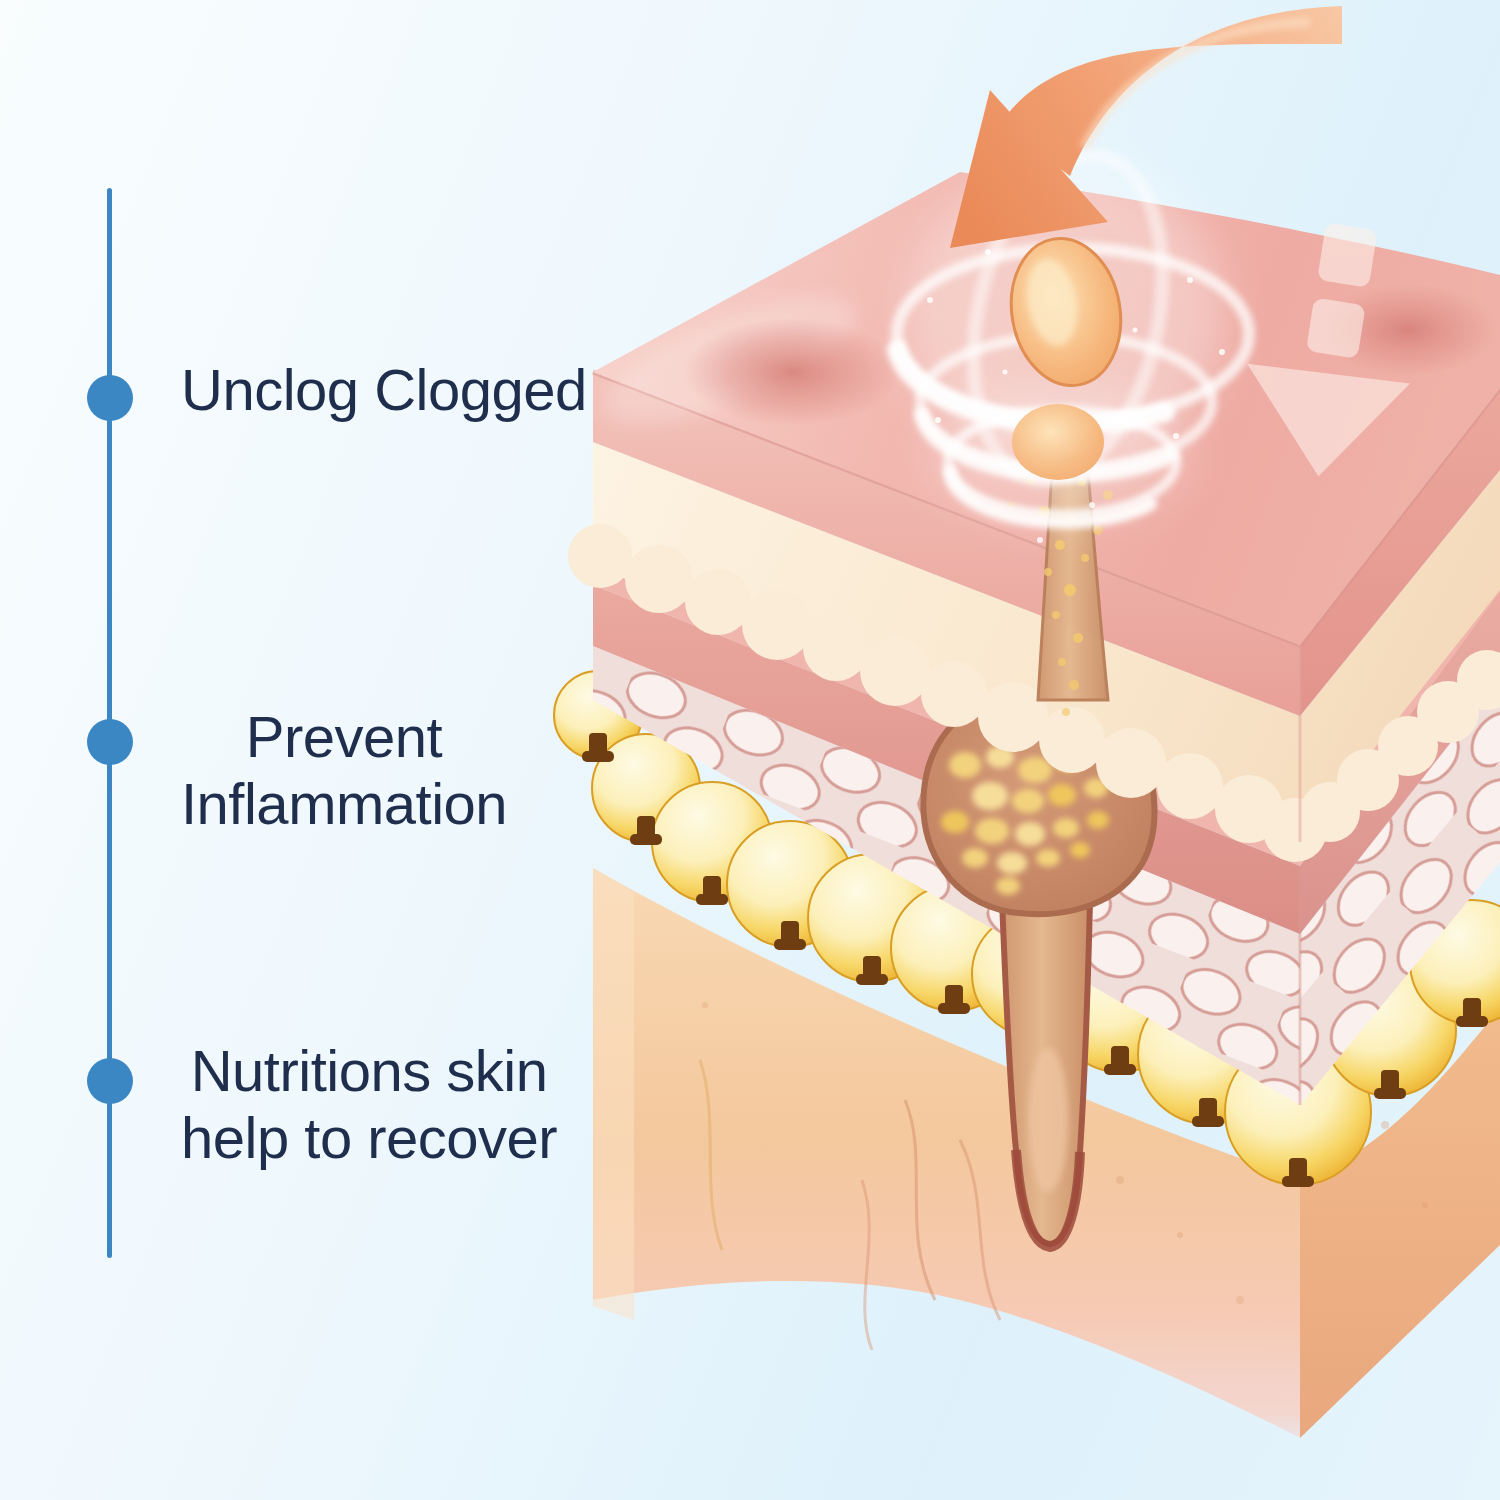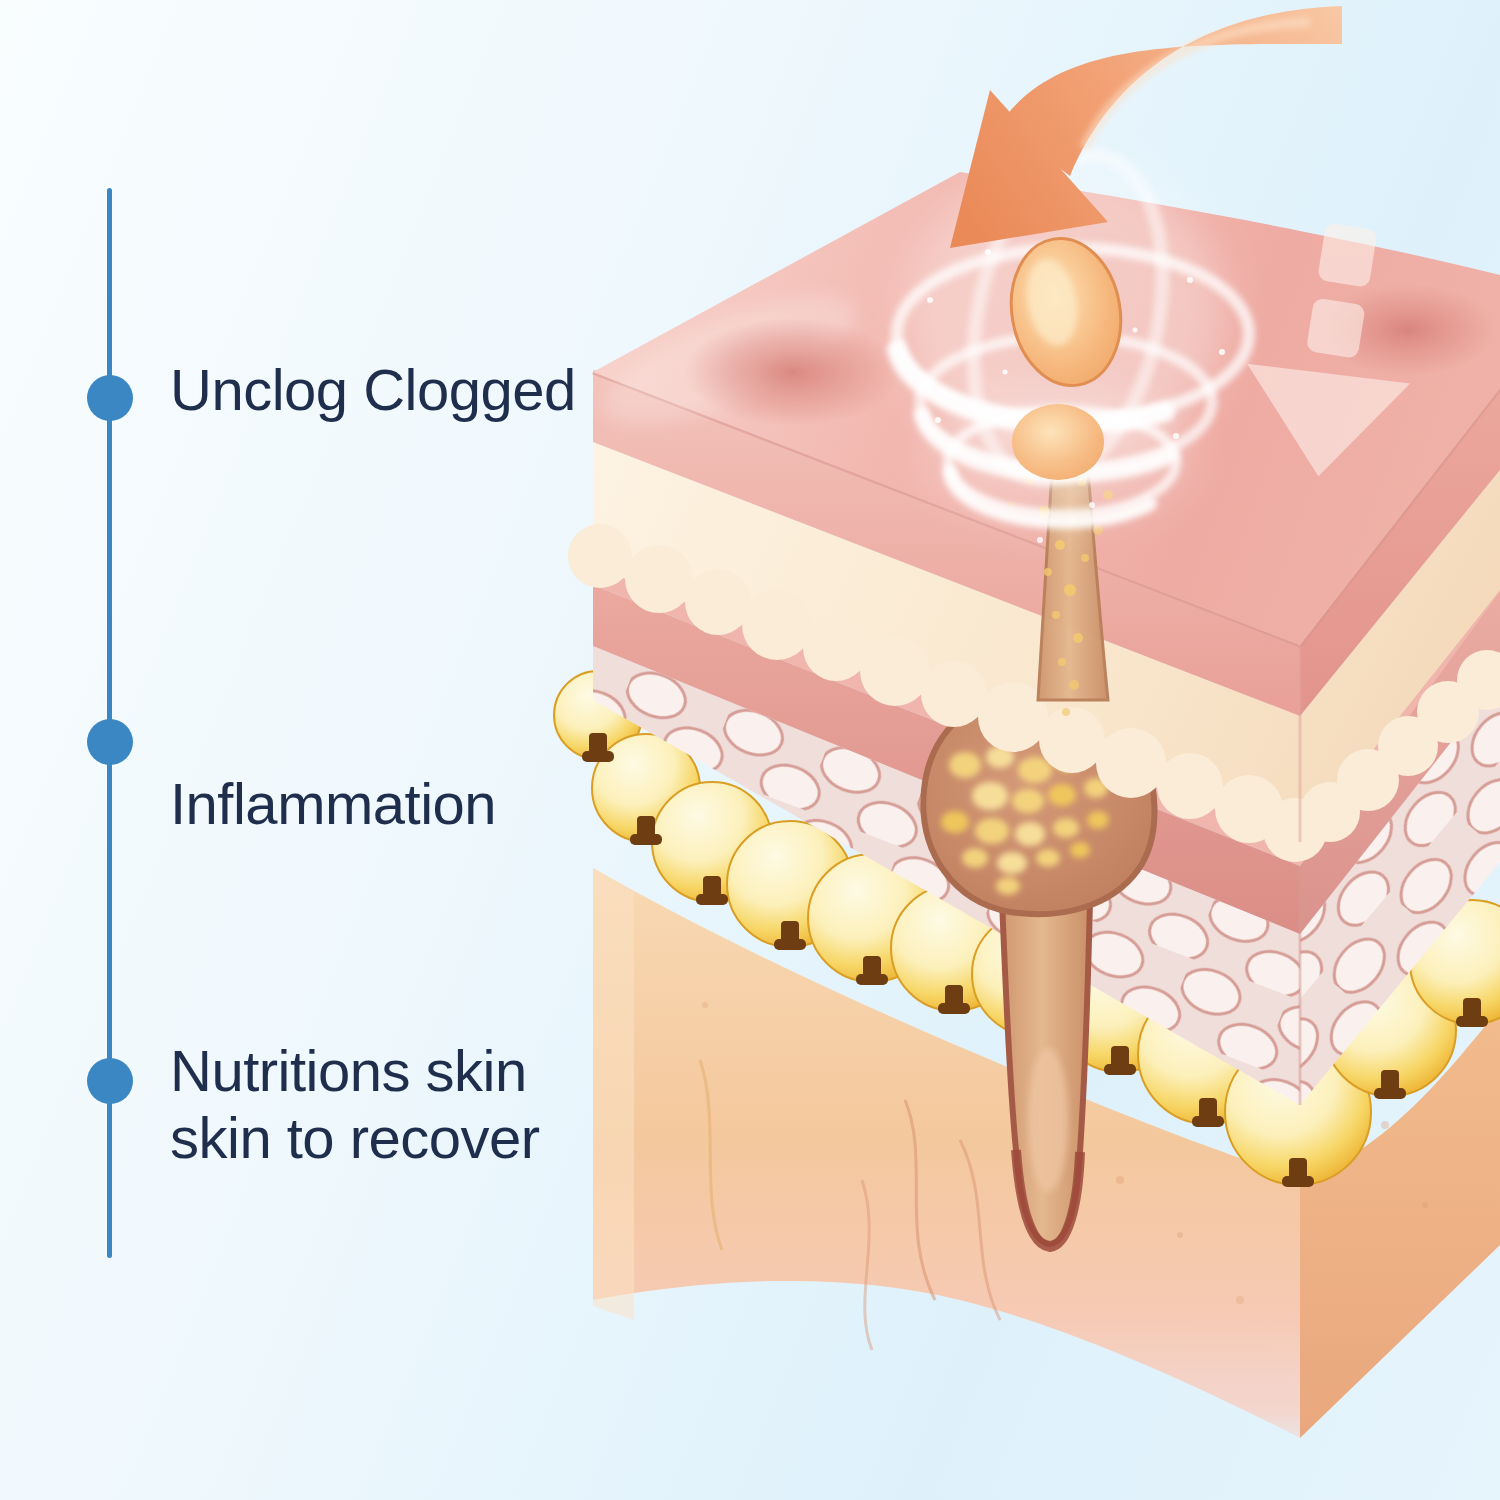--- a/index.html
+++ b/index.html
@@ -11,47 +11,48 @@
   .stage{position:absolute;inset:0;}
   .timeline-line{
     position:absolute;left:107px;top:188px;width:5px;height:1070px;
     background:#3b87c4;border-radius:3px;
   }
   .benefit-dot{
     position:absolute;left:87px;width:46px;height:46px;border-radius:50%;
     background:#3b87c4;
   }
   .benefit-text{
-    position:absolute;left:170px;
+    position:absolute;left:181px;
     font-size:58px;line-height:67px;letter-spacing:-0.5px;
     color:#1f2e4d;
+    text-align:center;
   }
   svg{position:absolute;inset:0;display:block;}
 </style>
 </head>
 <body>
 
 <div class="stage">
 
   <div class="timeline-line"></div>
 
   <div class="benefit-dot" style="top:375px"></div>
   <div class="benefit-dot" style="top:719px"></div>
   <div class="benefit-dot" style="top:1058px"></div>
 
   <div class="benefit-text" style="top:356px">
     <span>Unclog Clogged</span><br>
   </div>
   <div class="benefit-text" style="top:703px">
-    <br>
+    <span>Prevent</span><br>
     <span>Inflammation</span>
   </div>
   <div class="benefit-text" style="top:1037px">
     <span>Nutritions skin</span><br>
-    <span>skin to recover</span>
+    <span>help to recover</span>
   </div>
 
   <svg width="1500" height="1500" viewBox="0 0 1500 1500" aria-hidden="true">
     <defs>
       <linearGradient id="epiTop" x1="593" y1="200" x2="1500" y2="520" gradientUnits="userSpaceOnUse">
         <stop offset="0" stop-color="#f8d7d0"></stop>
           <stop offset="0.35" stop-color="#f2b9b1"></stop>
         <stop offset="0.7" stop-color="#eeaba3"></stop>
           <stop offset="1" stop-color="#f0b3a9"></stop>
       </linearGradient>

